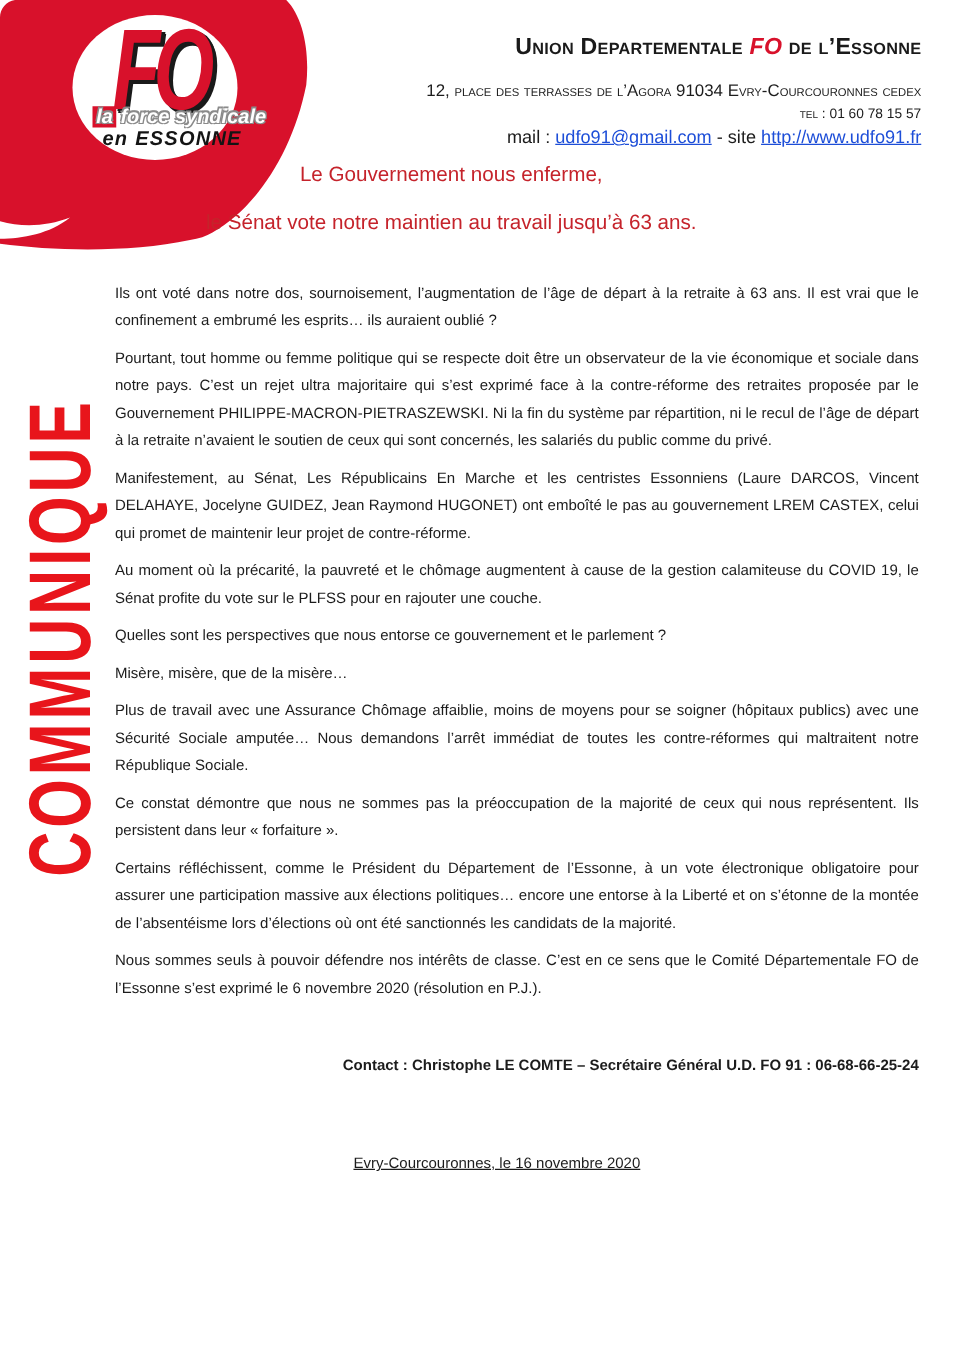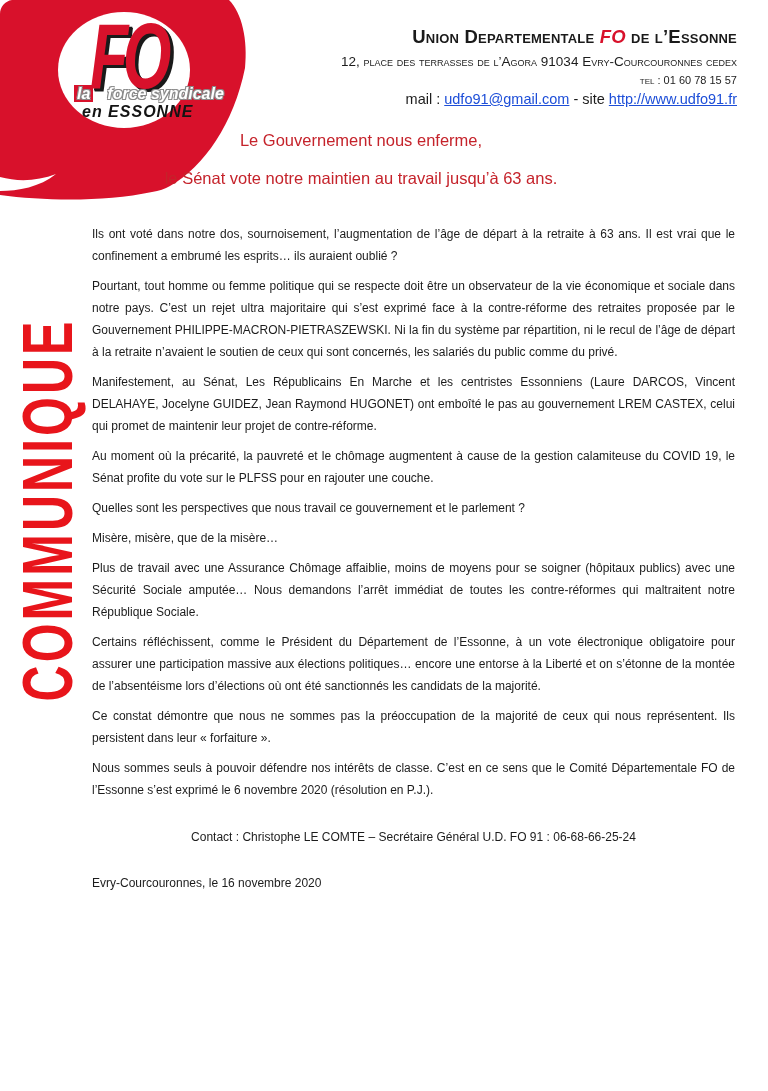--- a/index.html
+++ b/index.html
@@ -16,29 +16,29 @@
     position:absolute; left:90px; top:10px; line-height:1;
     font-size:92px; font-style:italic; font-weight:800; color:#D8112B;
     letter-spacing:-8px; transform:scaleX(0.68); transform-origin:left top;
     text-shadow:4px 2px 0 #1a1a1a, 5px 3px 0 #1a1a1a;
   }
   .logo-tagline{
     position:absolute; left:74px; top:85px; white-space:nowrap;
     font-size:16px; font-weight:bold; font-style:italic; color:#ffffff;
     text-shadow:-1px -1px 0 #8a8a8a, 1px -1px 0 #8a8a8a, -1px 1px 0 #8a8a8a, 1px 1px 0 #8a8a8a;
   }
-  .logo-tagline .la{background:#D8112B; padding:0 3px; margin-right:14px;}
+  .logo-tagline .la{background:#D8112B; padding:0 3px; margin-right:3px;}
   .logo-region{
     position:absolute; left:82px; top:103px; white-space:nowrap;
     font-size:16px; font-weight:bold; font-style:italic; color:#141414; letter-spacing:1px;
   }
 
   
   .letterhead{position:absolute; top:26px; left:280px; width:457px; text-align:right;}
-  .lh-org{font-size:18.5px; font-weight:bold; font-variant:small-caps; letter-spacing:.2px; margin-bottom:6px; color:#1a1a1a;}
+  .lh-org{font-size:18.5px; font-weight:bold; font-variant:small-caps; letter-spacing:.2px; margin-bottom:17px; color:#1a1a1a;}
   .lh-org .fo{color:#D8112B; font-style:italic;}
   .lh-addr{font-size:13.5px; font-variant:small-caps; margin-bottom:5px;}
   .lh-tel{font-size:11px; font-variant:small-caps; margin-bottom:5px;}
   .lh-mail{font-size:14.5px;}
   .lh-mail a{color:#1d4ed8; text-decoration:underline; cursor:pointer;}
 
   
   .headline{position:absolute; top:131px; left:0; width:722px; text-align:center;
             color:#C5232B; font-weight:normal; font-size:16.5px;}
   .headline .l1{margin-bottom:19px;}
@@ -49,22 +49,22 @@
     transform:rotate(-90deg) scaleY(1.4);
     line-height:60px; text-align:center;
     font-size:50px; font-weight:bold; letter-spacing:3px; color:#E8151B;
     white-space:nowrap;
   }
 
   
   .content{position:absolute; top:223px; left:92px; width:643px;
            font-size:12px; line-height:22px; text-align:justify;}
   .content p{margin:0 0 8px 0;}
-  .contact{margin-top:25px; font-weight:normal; text-align:center;}
-  .dateline{margin-top:24px; text-align:left; padding-right:32px;}
+  .contact{margin-top:40px; font-weight:bold; text-align:right;}
+  .dateline{margin-top:56px; text-align:center; padding-right:32px;text-decoration:underline;}
 </style>
 </head>
 <body>
 
 <div class="page">
 
   <div class="logo">
     <svg width="262" height="222" viewBox="0 0 262 222" aria-hidden="true">
       <path fill="#D8112B" d="M 12 0
         C 5 1 0 7 0 14
@@ -97,23 +97,23 @@
     <div class="l2">le Sénat vote notre maintien au travail jusqu’à 63 ans.</div>
   </div>
 
   <div class="vlabel">COMMUNIQUE</div>
 
   <div class="content">
     <p>Ils ont voté dans notre dos, sournoisement, l’augmentation de l’âge de départ à la retraite à 63 ans. Il est vrai que le confinement a embrumé les esprits… ils auraient oublié ?</p>
     <p>Pourtant, tout homme ou femme politique qui se respecte doit être un observateur de la vie économique et sociale dans notre pays. C’est un rejet ultra majoritaire qui s’est exprimé face à la contre-réforme des retraites proposée par le Gouvernement PHILIPPE-MACRON-PIETRASZEWSKI. Ni la fin du système par répartition, ni le recul de l’âge de départ à la retraite n’avaient le soutien de ceux qui sont concernés, les salariés du public comme du privé.</p>
     <p>Manifestement, au Sénat, Les Républicains En Marche et les centristes Essonniens (Laure DARCOS, Vincent DELAHAYE, Jocelyne GUIDEZ, Jean Raymond HUGONET) ont emboîté le pas au gouvernement LREM CASTEX, celui qui promet de maintenir leur projet de contre-réforme.</p>
     <p>Au moment où la précarité, la pauvreté et le chômage augmentent à cause de la gestion calamiteuse du COVID 19, le Sénat profite du vote sur le PLFSS pour en rajouter une couche.</p>
-    <p>Quelles sont les perspectives que nous travail ce gouvernement et le parlement ?</p>
+    <p>Quelles sont les perspectives que nous entorse ce gouvernement et le parlement ?</p>
     <p>Misère, misère, que de la misère…</p>
     <p>Plus de travail avec une Assurance Chômage affaiblie, moins de moyens pour se soigner (hôpitaux publics) avec une Sécurité Sociale amputée… Nous demandons l’arrêt immédiat de toutes les contre-réformes qui maltraitent notre République Sociale.</p>
+    <p>Ce constat démontre que nous ne sommes pas la préoccupation de la majorité de ceux qui nous représentent. Ils persistent dans leur « forfaiture ».</p>
     <p>Certains réfléchissent, comme le Président du Département de l’Essonne, à un vote électronique obligatoire pour assurer une participation massive aux élections politiques… encore une entorse à la Liberté et on s’étonne de la montée de l’absentéisme lors d’élections où ont été sanctionnés les candidats de la majorité.</p>
-    <p>Ce constat démontre que nous ne sommes pas la préoccupation de la majorité de ceux qui nous représentent. Ils persistent dans leur « forfaiture ».</p>
     <p>Nous sommes seuls à pouvoir défendre nos intérêts de classe. C’est en ce sens que le Comité Départementale FO de l’Essonne s’est exprimé le 6 novembre 2020 (résolution en P.J.).</p>
     <div class="contact">Contact : Christophe LE COMTE – Secrétaire Général U.D. FO 91 : 06-68-66-25-24</div>
     <div class="dateline">Evry-Courcouronnes, le 16 novembre 2020</div>
   </div>
 
 </div>
 
 </body></html>

